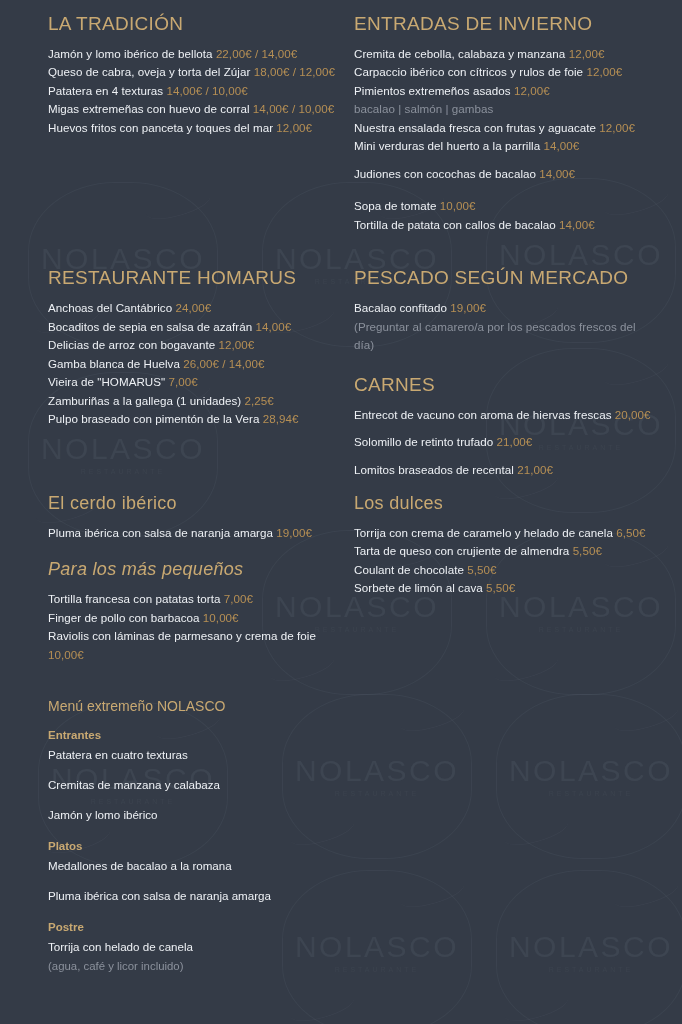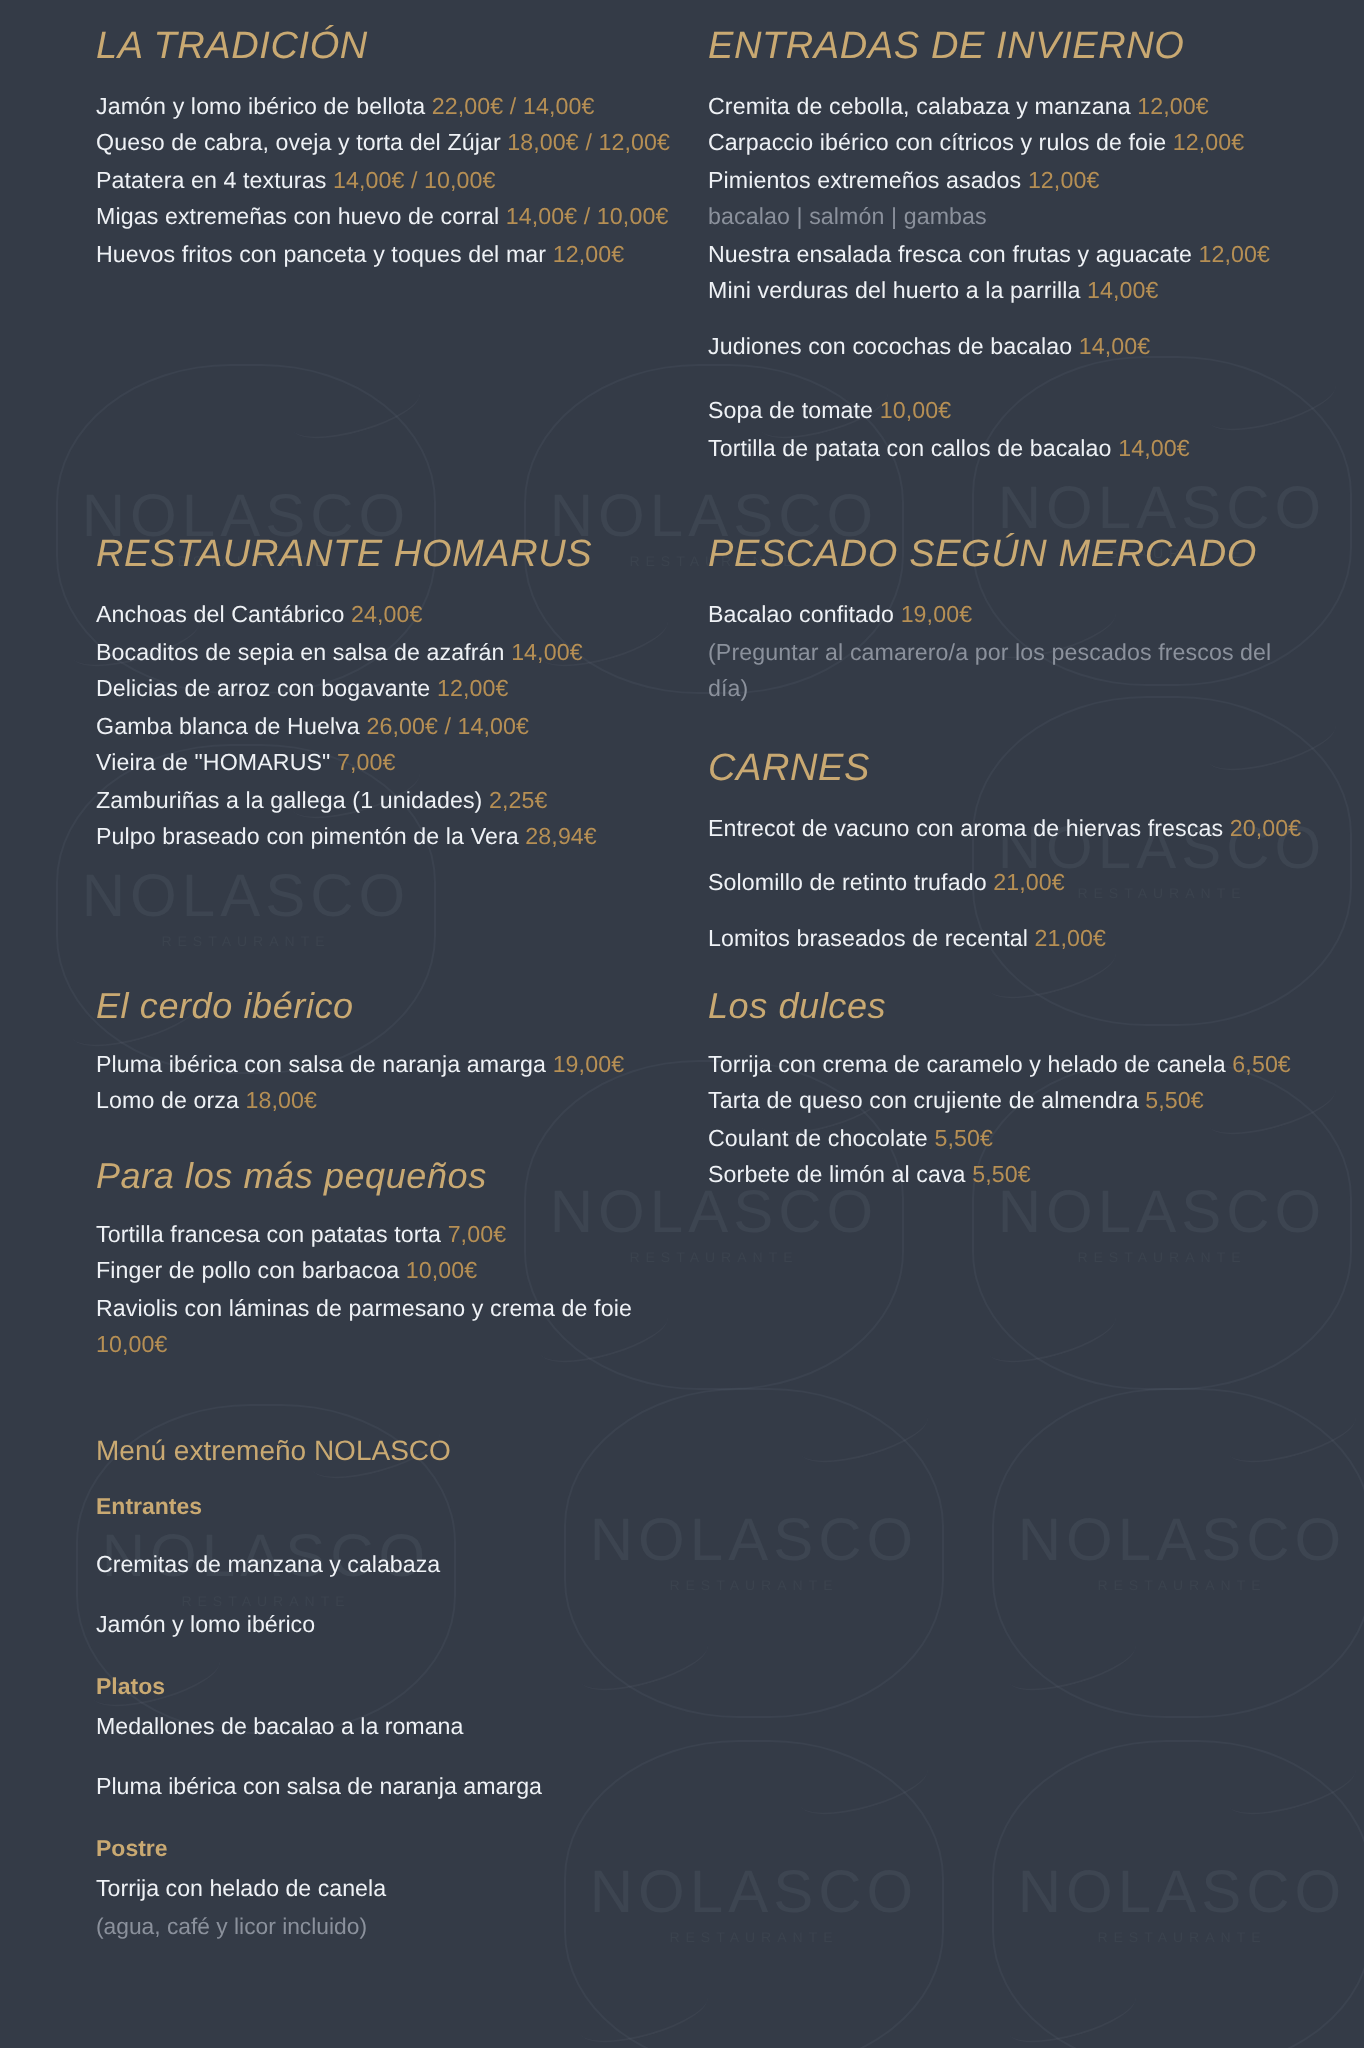--- a/index.html
+++ b/index.html
@@ -76,21 +76,20 @@
   .col-left  { width: 306px; flex: 0 0 306px; }
   .col-right { width: 300px; flex: 0 0 300px; }
 
   
   .sec-title {
     color: #c9a972;
     font-size: 19px;
     font-weight: 400;
     letter-spacing: 0.3px;
     line-height: 1.1;
-    font-style: italic;
   }
   .sec-title.mixed { font-size: 18px; }
   .sec-title.italic {
     font-style: italic;
     font-size: 18px;
   }
 
   .items { margin-top: 10px; }
 
   .item {
@@ -258,21 +257,20 @@
         </div>
       </div>
     </div>
 
     <div class="cols" style="margin-top:15px;">
 
       <div class="col-left">
         <div class="sec-title mixed">El cerdo ibérico</div>
         <div class="items">
           <div class="item"><span>Pluma ibérica con salsa de naranja amarga</span> <span class="price">19,00€</span></div>
-          <div class="item"><span>Lomo de orza</span> <span class="price">18,00€</span></div>
         </div>
 
         <div class="sec-title italic" style="margin-top:18px;">Para los más pequeños</div>
         <div class="items">
           <div class="item"><span>Tortilla francesa con patatas torta</span> <span class="price">7,00€</span></div>
           <div class="item"><span>Finger de pollo con barbacoa</span> <span class="price">10,00€</span></div>
           <div class="item"><span>Raviolis con láminas de parmesano y crema de foie</span></div>
           <div class="item"><span class="price">10,00€</span></div>
         </div>
       </div>
@@ -285,20 +283,21 @@
           <div class="item"><span>Coulant de chocolate</span> <span class="price">5,50€</span></div>
           <div class="item"><span>Sorbete de limón al cava</span> <span class="price">5,50€</span></div>
         </div>
       </div>
     </div>
 
     <div class="menu-block">
       <div class="menu-title">Menú extremeño NOLASCO</div>
 
       <div class="course-head">Entrantes</div>
+      <div class="course-item">Patatera en cuatro texturas</div>
       <div class="gap-sm"></div>
       <div class="course-item">Cremitas de manzana y calabaza</div>
       <div class="gap-sm"></div>
       <div class="course-item">Jamón y lomo ibérico</div>
 
       <div class="course-head">Platos</div>
       <div class="course-item">Medallones de bacalao a la romana</div>
       <div class="gap-sm"></div>
       <div class="course-item">Pluma ibérica con salsa de naranja amarga</div>
 

